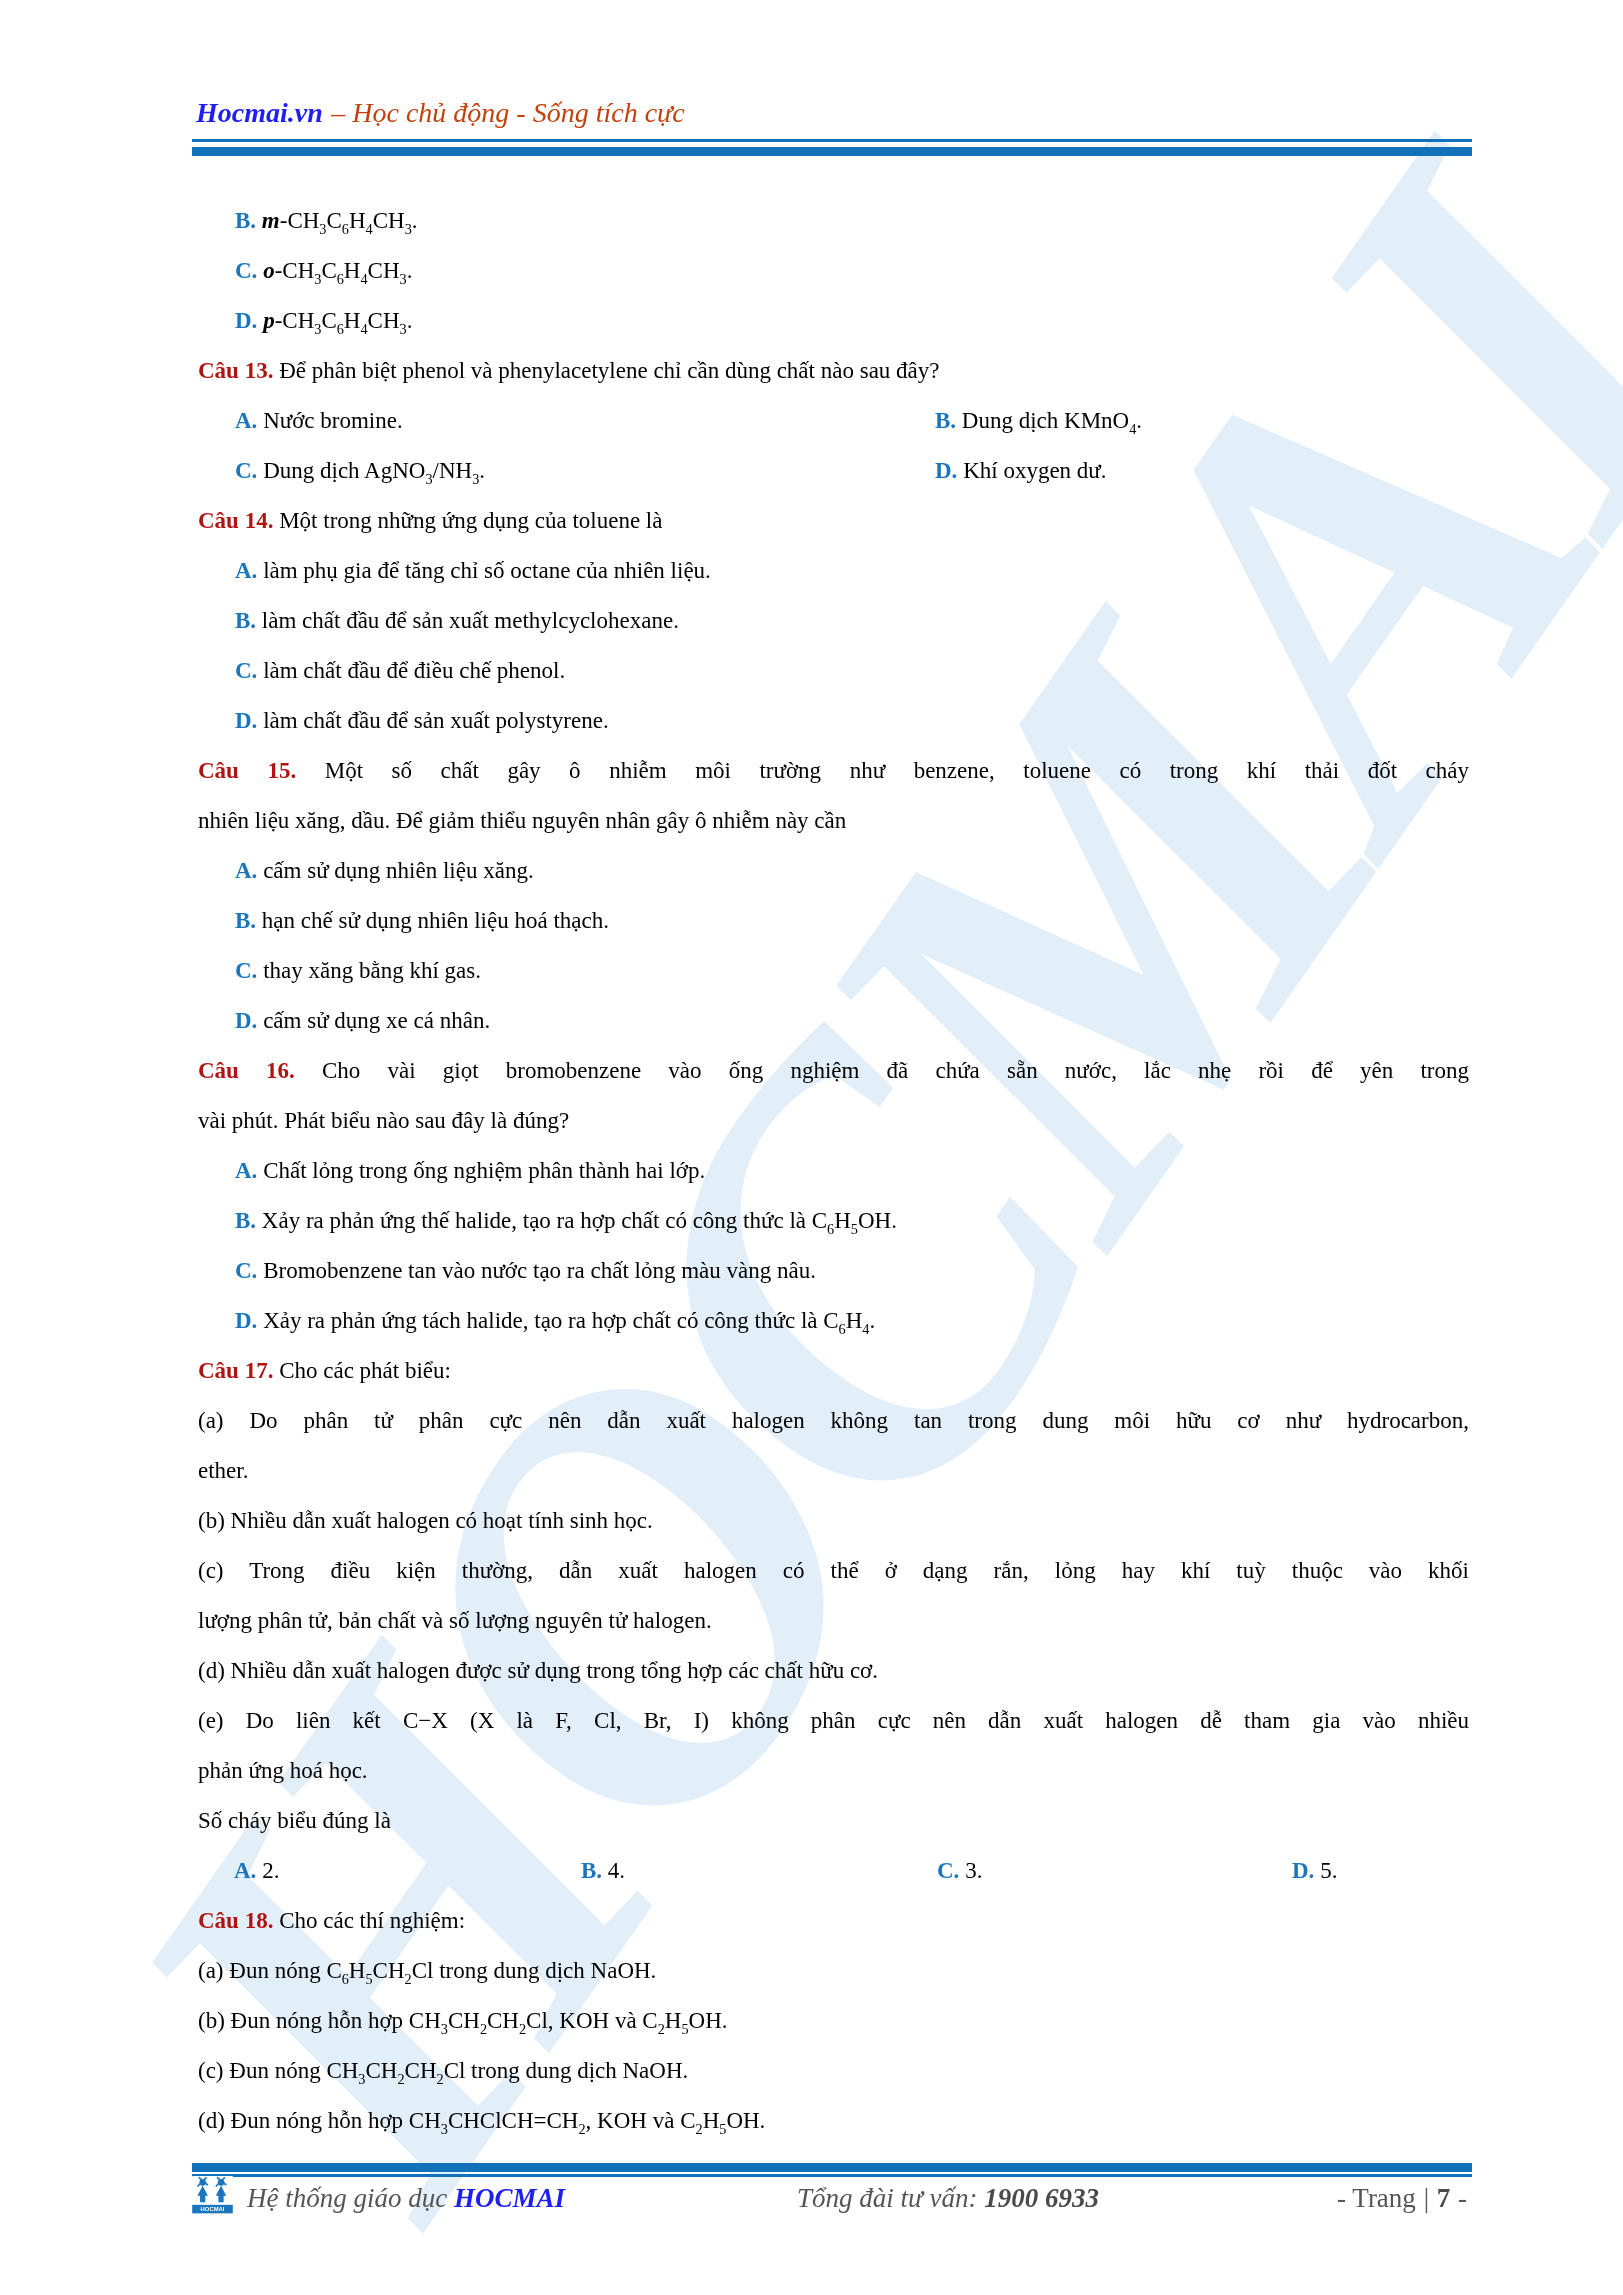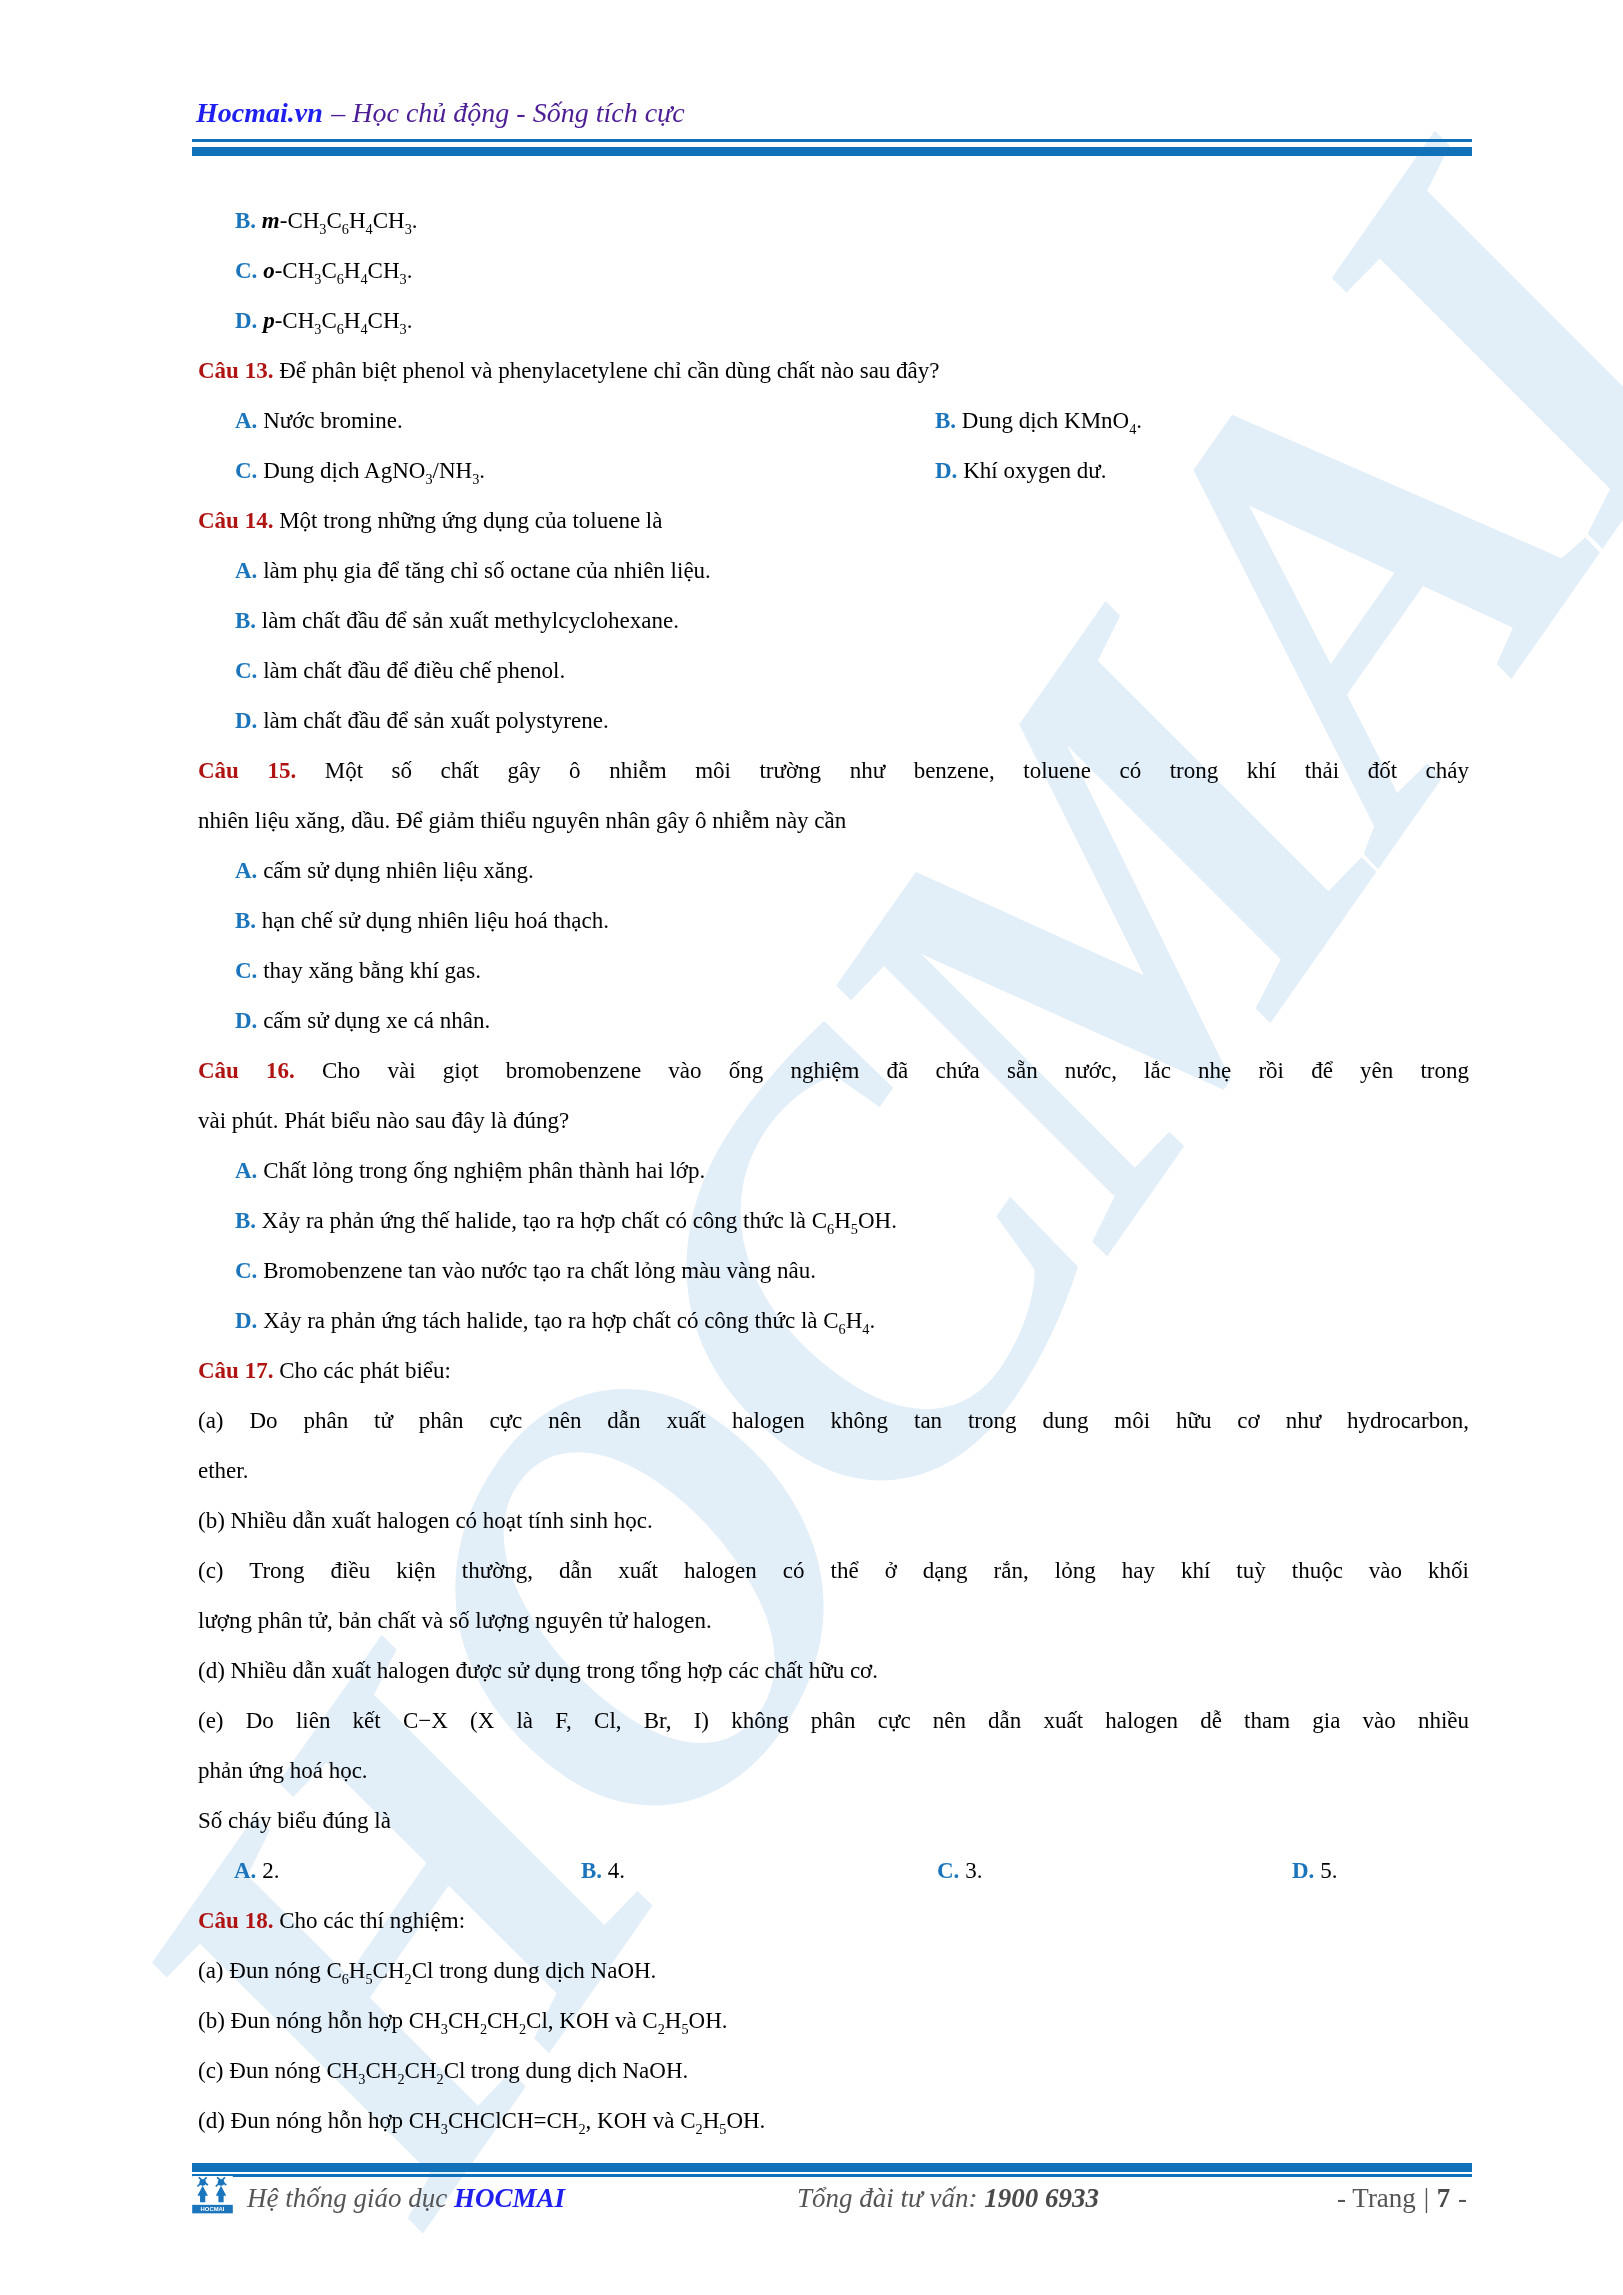--- a/index.html
+++ b/index.html
@@ -21,21 +21,21 @@
     transform:translate(-50%,-50%) rotate(-55deg);
     font-size:576px;font-weight:bold;font-style:italic;
     color:var(--watermark);letter-spacing:-0.03em;white-space:nowrap;
     user-select:none;
   }
   .header-text{
     position:absolute;top:92px;left:196px;height:41px;line-height:41px;
     font-size:28px;font-style:italic;z-index:1;white-space:nowrap;
   }
   .brand{color:var(--brand-blue);font-weight:bold;}
-  .tagline{margin-left:8.5px;color:#4c1d95;}
+  .tagline{margin-left:8.5px;color:#c2410c;}
   .hrule{position:absolute;left:192px;width:1280px;z-index:1;background:var(--accent-bar);}
   .rule-header-thin{top:139px;height:3.3px;}
   .rule-header-thick{top:147px;height:9.2px;}
   .rule-footer-thick{top:2163px;height:9.2px;}
   .rule-footer-thin{top:2174px;height:3.3px;}
 
   .content{
     position:absolute;top:196px;left:198px;width:1271px;z-index:1;
     font-size:23px;
   }

